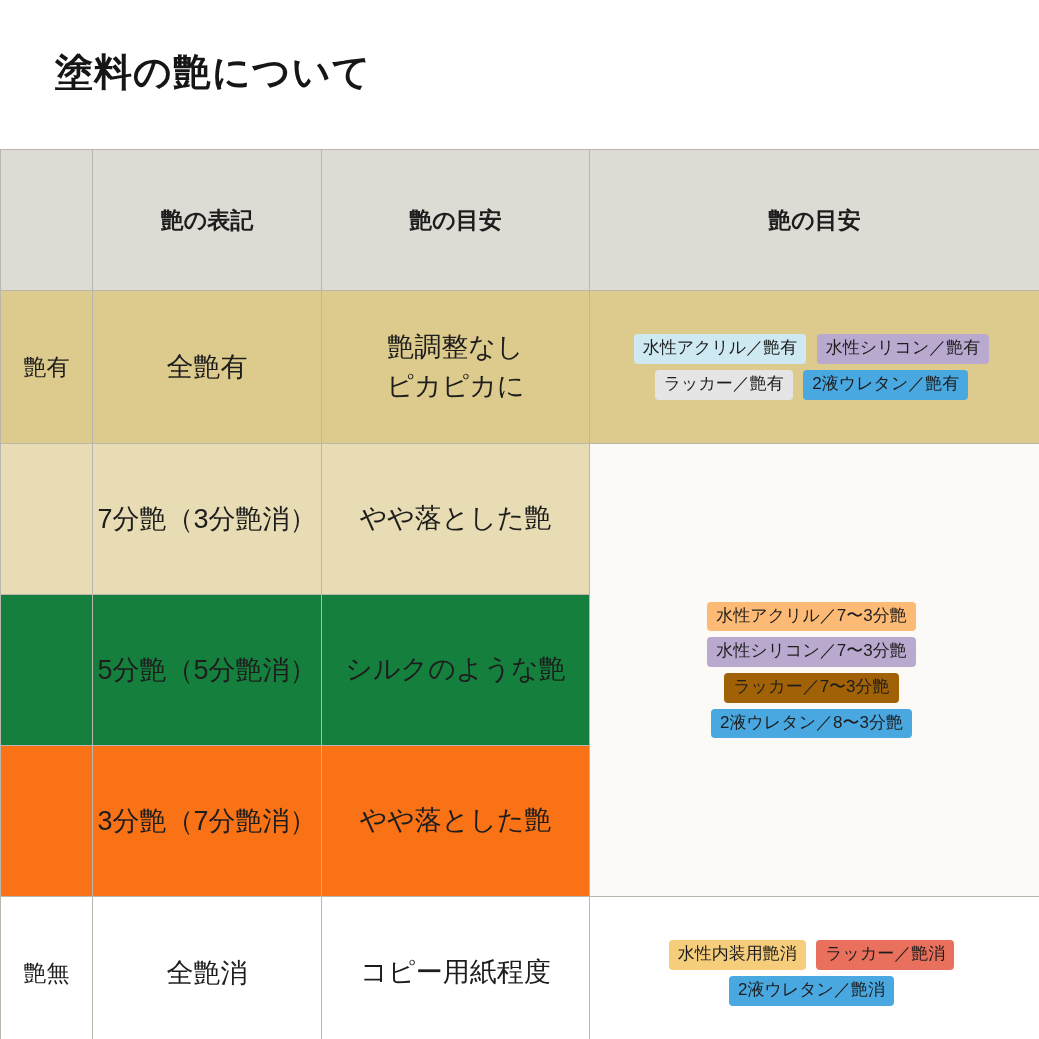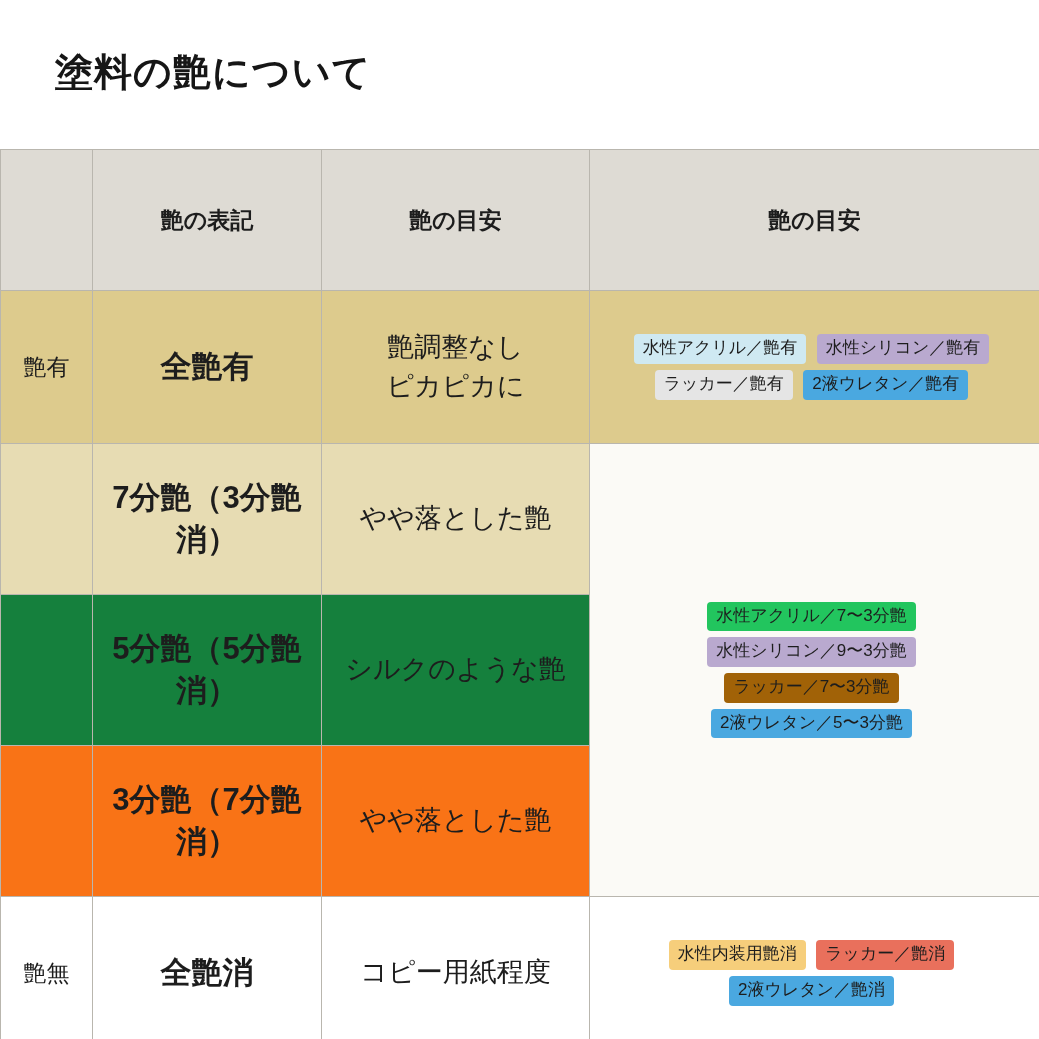--- a/index.html
+++ b/index.html
@@ -53,22 +53,22 @@
   .col-a { width: 92px; }
   .col-b { width: 229px; }
   .col-c { width: 268px; }
   .col-d { width: 450px; }
 
   td.label-cell {
     font-size: 23px;
     font-weight: normal;
   }
   td.name-cell {
-    font-size: 31px;
-    font-weight: bold;
+    font-size: 27px;
+    font-weight: normal;
   }
   td.desc-cell {
     font-size: 27px;
     font-weight: normal;
     line-height: 1.45;
   }
   td.types-cell {
     text-align: left;
     padding: 12px 0 12px 14px;
     vertical-align: middle;
@@ -141,30 +141,30 @@
           </span>
         </td>
       </tr>
 
       <tr class="row-7">
         <td class="label-cell"></td>
         <td class="name-cell">7分艶（3分艶消）</td>
         <td class="desc-cell">やや落とした艶</td>
         <td class="types-cell" rowspan="3">
           <span class="chip-row">
-            <span class="chip" style="background:#22c55e">水性アクリル／7〜3分艶</span>
+            <span class="chip" style="background:#fdba74">水性アクリル／7〜3分艶</span>
           </span>
           <span class="chip-row">
-            <span class="chip" style="background:#b9a9cf">水性シリコン／9〜3分艶</span>
+            <span class="chip" style="background:#b9a9cf">水性シリコン／7〜3分艶</span>
           </span>
           <span class="chip-row">
             <span class="chip" style="background:#a16207">ラッカー／7〜3分艶</span>
           </span>
           <span class="chip-row">
-            <span class="chip" style="background:#4aa8e0">2液ウレタン／5〜3分艶</span>
+            <span class="chip" style="background:#4aa8e0">2液ウレタン／8〜3分艶</span>
           </span>
         </td>
       </tr>
 
       <tr class="row-5">
         <td class="label-cell"></td>
         <td class="name-cell">5分艶（5分艶消）</td>
         <td class="desc-cell">シルクのような艶</td>
       </tr>
 

